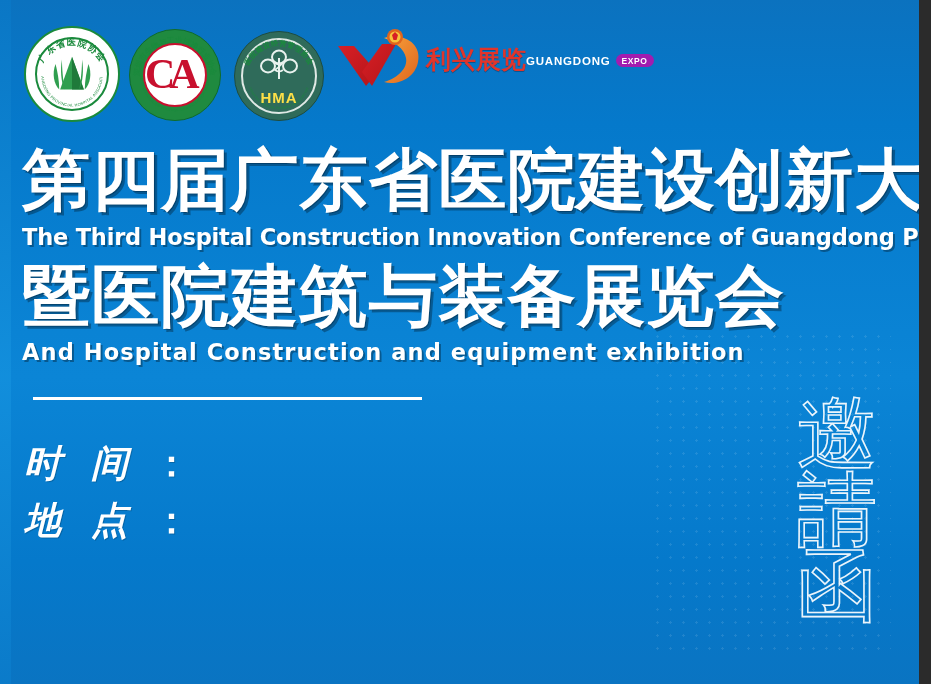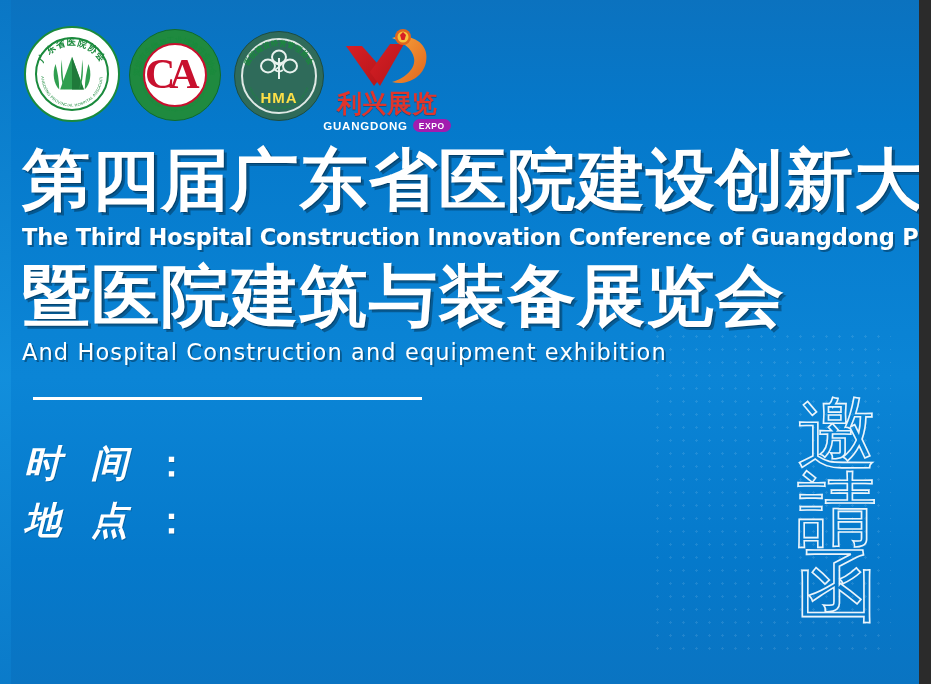--- a/index.html
+++ b/index.html
@@ -141,21 +141,21 @@
     font-size: 15px;
     letter-spacing: 1px;
   }
 
   
   .logo4-wrap {
     margin-left: 8px;
     margin-top: 2px;
     width: 110px;
     display: flex;
-    flex-direction: column;
+    flex-direction: row;
     align-items: center;
   }
   .lx-mark {
     position: relative;
     width: 94px; height: 62px;
   }
   .lx-cn {
     margin-top: 1px;
     color: #e0352b;
     font-weight: bold;
@@ -224,21 +224,21 @@
   }
   #title-cn-2 {
     font-size: 67px;
     letter-spacing: 1px;
     margin-top: 14px;
     transform: scaleX(1.02);
     transform-origin: left center;
   }
   #title-en-2 {
     color: #ffffff;
-    font-weight: normal;
+    font-weight: bold;
     font-size: 22.5px;
     letter-spacing: 1.1px;
     margin-top: 10px;
     white-space: nowrap;
     text-shadow: 2px 2px 0 rgba(0,0,0,.32);
     font-family: "DejaVu Sans", "Liberation Sans", sans-serif;
   }
 
   
   #divider {

